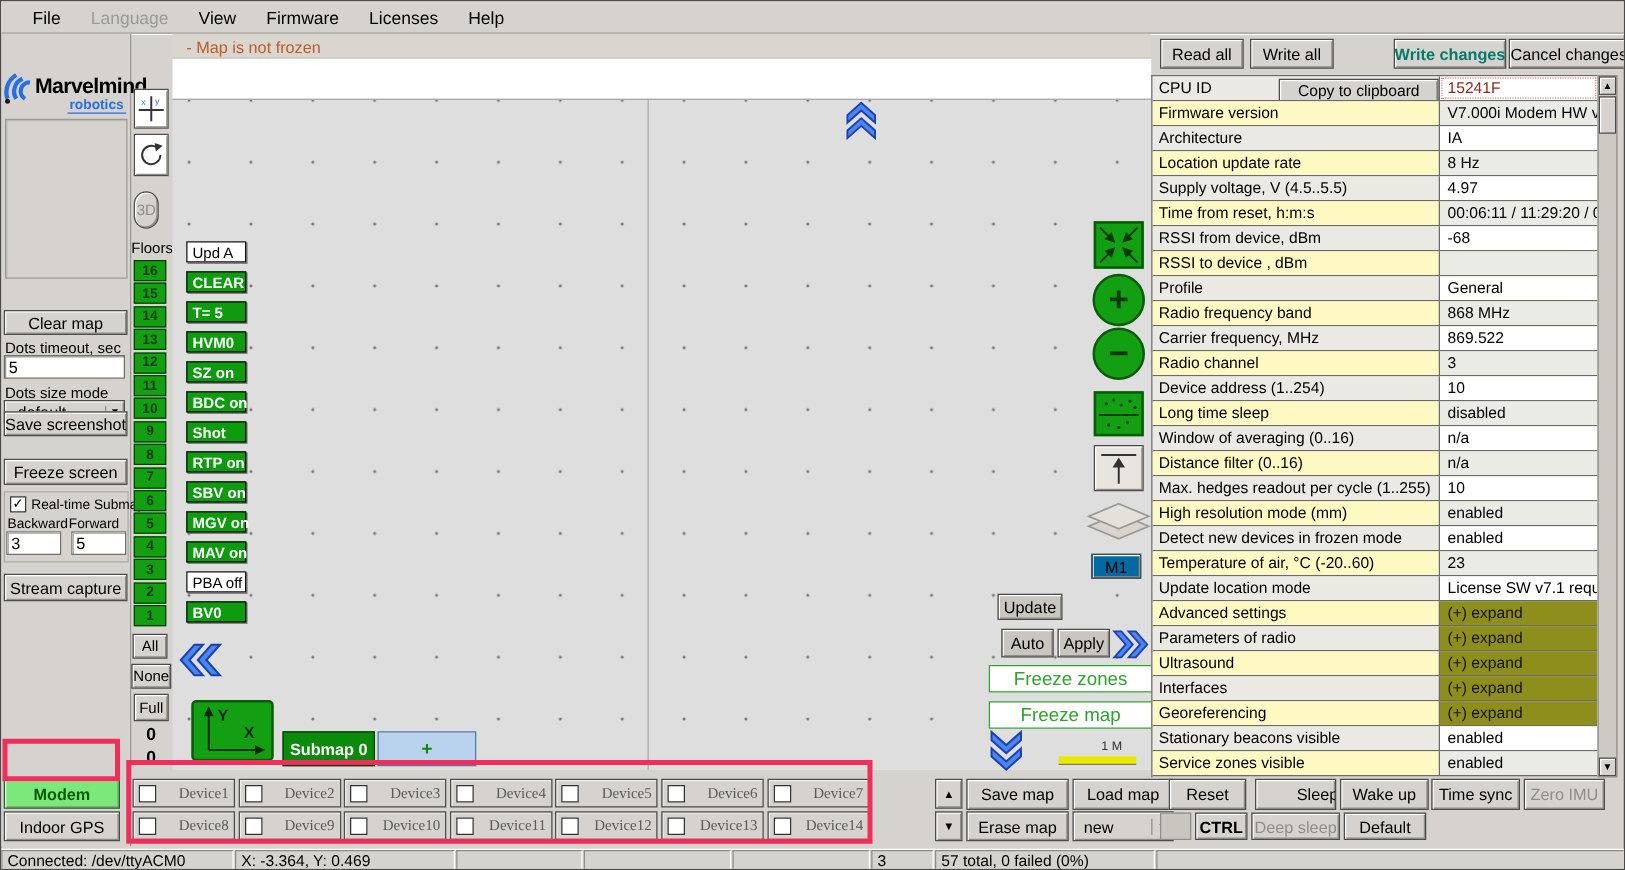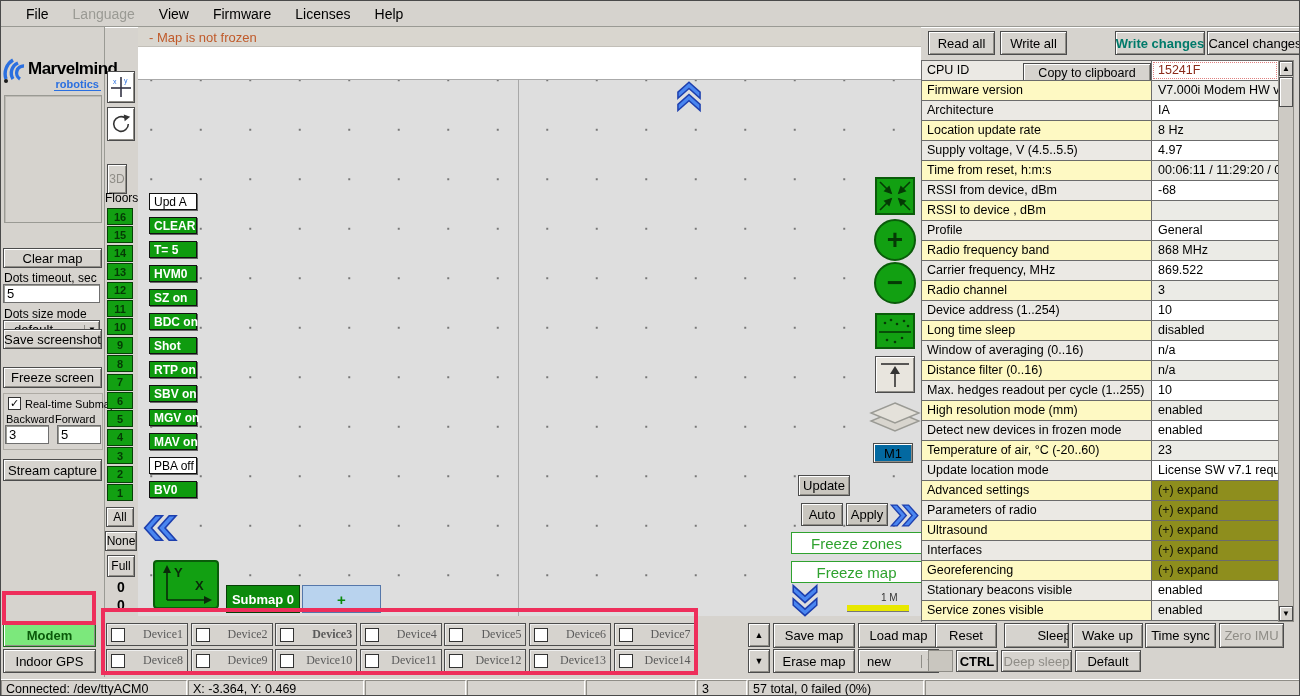--- a/index.html
+++ b/index.html
@@ -164,21 +164,21 @@
       <text x="3" y="9" font-size="7" fill="#2a6fe0">x</text>
       <text x="14" y="8" font-size="7" fill="#2a6fe0">y</text>
     </svg>
   </div>
   <div class="btn abs" style="left:106px; top:106px; width:28px; height:34px; background:#fff;">
     <svg width="22" height="22" viewBox="0 0 24 24">
       <path d="M20 12 a8 8 0 1 1 -3.5 -6.6" fill="none" stroke="#333" stroke-width="1.7"></path>
       <polygon points="15,1.5 22,4 16,9" fill="#333"></polygon>
     </svg>
   </div>
-  <div class="btn abs disabled" style="left:106px; top:163px; width:20px; height:30px; font-size:12px;">3D</div>
+  <div class="btn abs disabled" style="left:106px; top:152px; width:20px; height:30px; font-size:12px;border-radius:10px;">3D</div>
   <div class="abs lbl" style="left:104px; top:190px; font-size:12px;">Floors</div>
   <div class="abs" id="floor-list" style="left:106px; top:207px; width:26px; height:295px;">
       <div class="floor-btn" style="top: 0px;">16</div>
       <div class="floor-btn" style="top: 18.4px;">15</div>
       <div class="floor-btn" style="top: 36.8px;">14</div>
       <div class="floor-btn" style="top: 55.2px;">13</div>
       <div class="floor-btn" style="top: 73.6px;">12</div>
       <div class="floor-btn" style="top: 92px; text-align: center;">11</div>
       <div class="floor-btn" style="top: 110.4px;">10</div>
       <div class="floor-btn" style="top: 128.8px;">9</div>
@@ -445,21 +445,21 @@
 
   <div id="device-grid">
       <div class="dev-cell abs" style="left: 105px; top: 622px;">
         <span class="dev-cb"></span>
         <span class="dev-lbl">Device1</span>
       </div>
       <div class="dev-cell abs" style="left: 189.6px; top: 622px;">
         <span class="dev-cb"></span>
         <span class="dev-lbl">Device2</span>
       </div>
-      <div class="dev-cell abs" style="left: 274.2px; top: 622px; font-weight: bold;">
+      <div class="dev-cell abs" style="left: 274.2px; top: 622px;">
         <span class="dev-cb"></span>
         <span class="dev-lbl">Device3</span>
       </div>
       <div class="dev-cell abs" style="left: 358.8px; top: 622px;">
         <span class="dev-cb"></span>
         <span class="dev-lbl">Device4</span>
       </div>
       <div class="dev-cell abs" style="left: 443.4px; top: 622px;">
         <span class="dev-cb"></span>
         <span class="dev-lbl">Device5</span>

